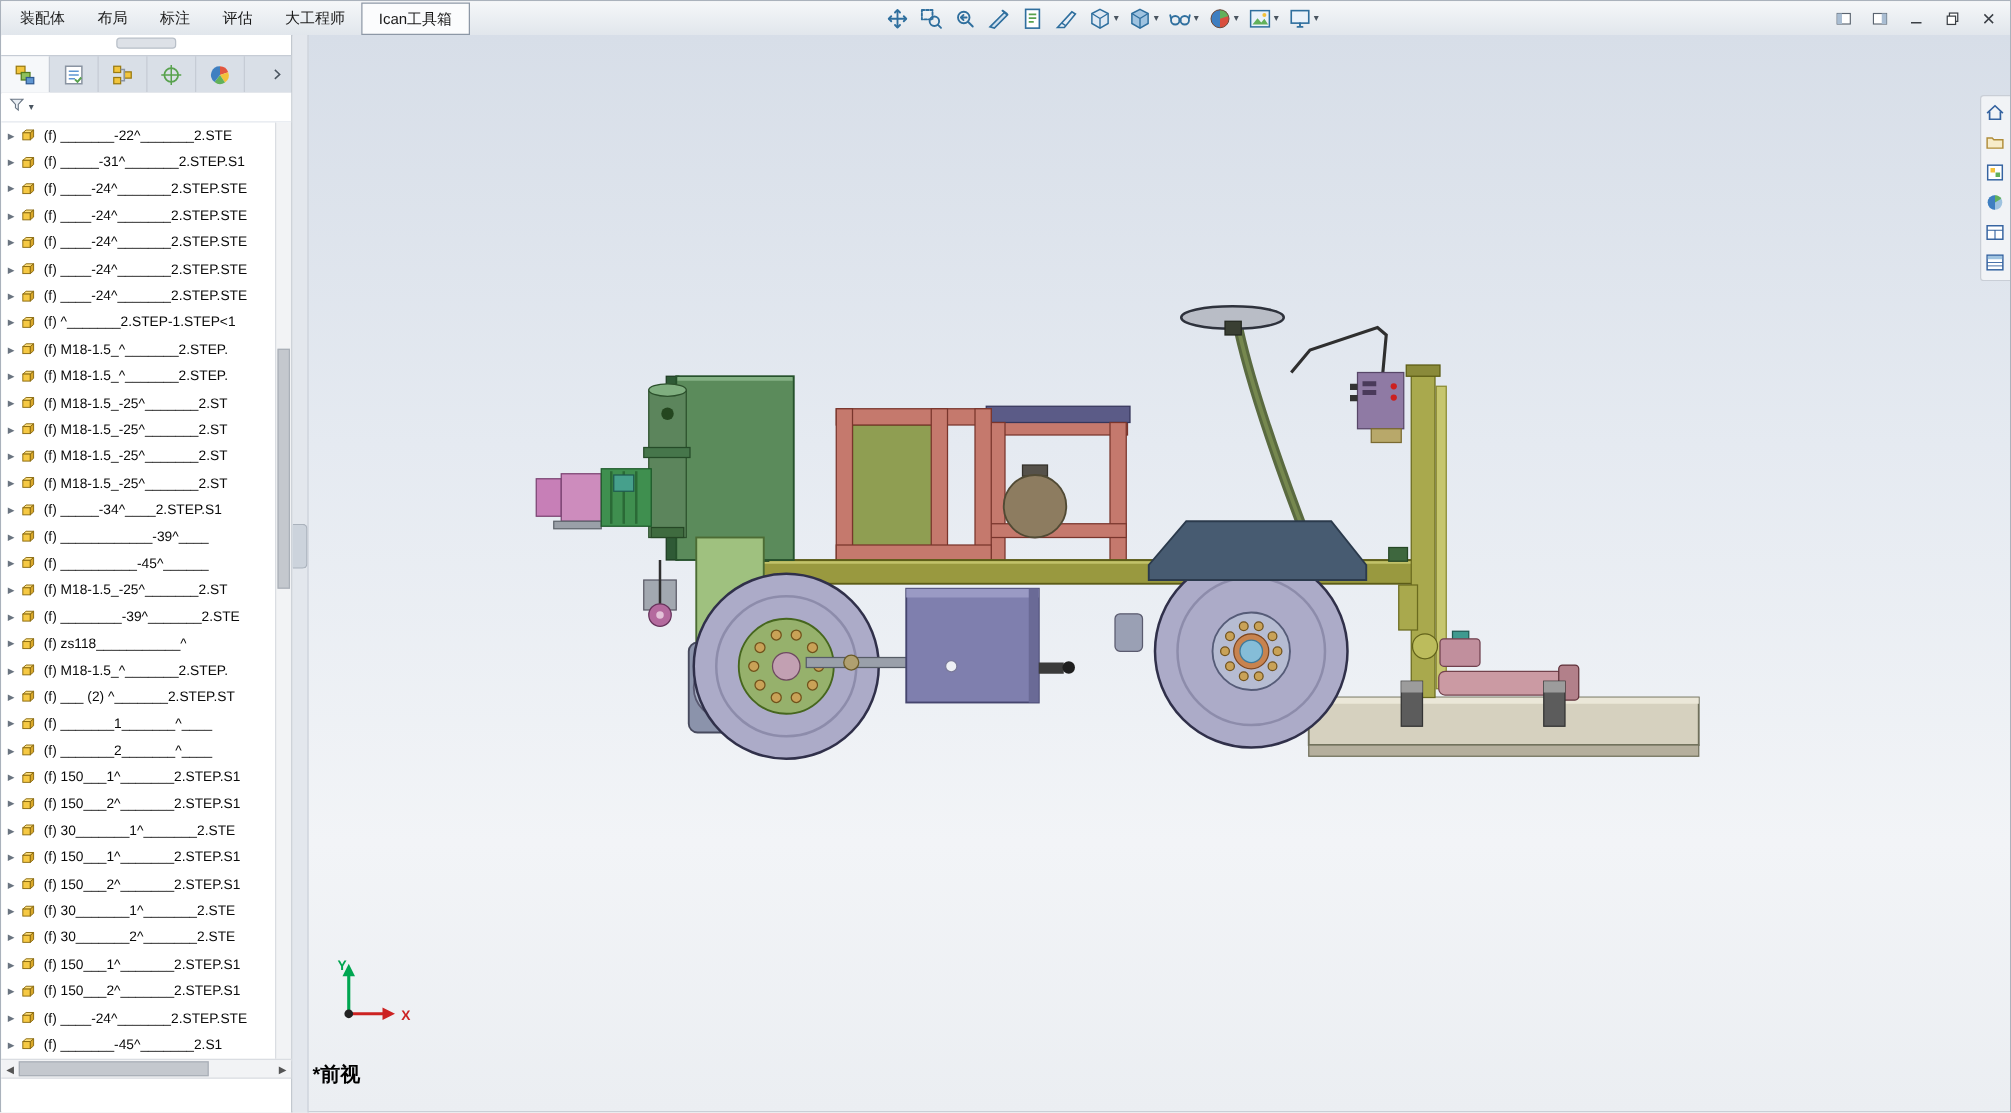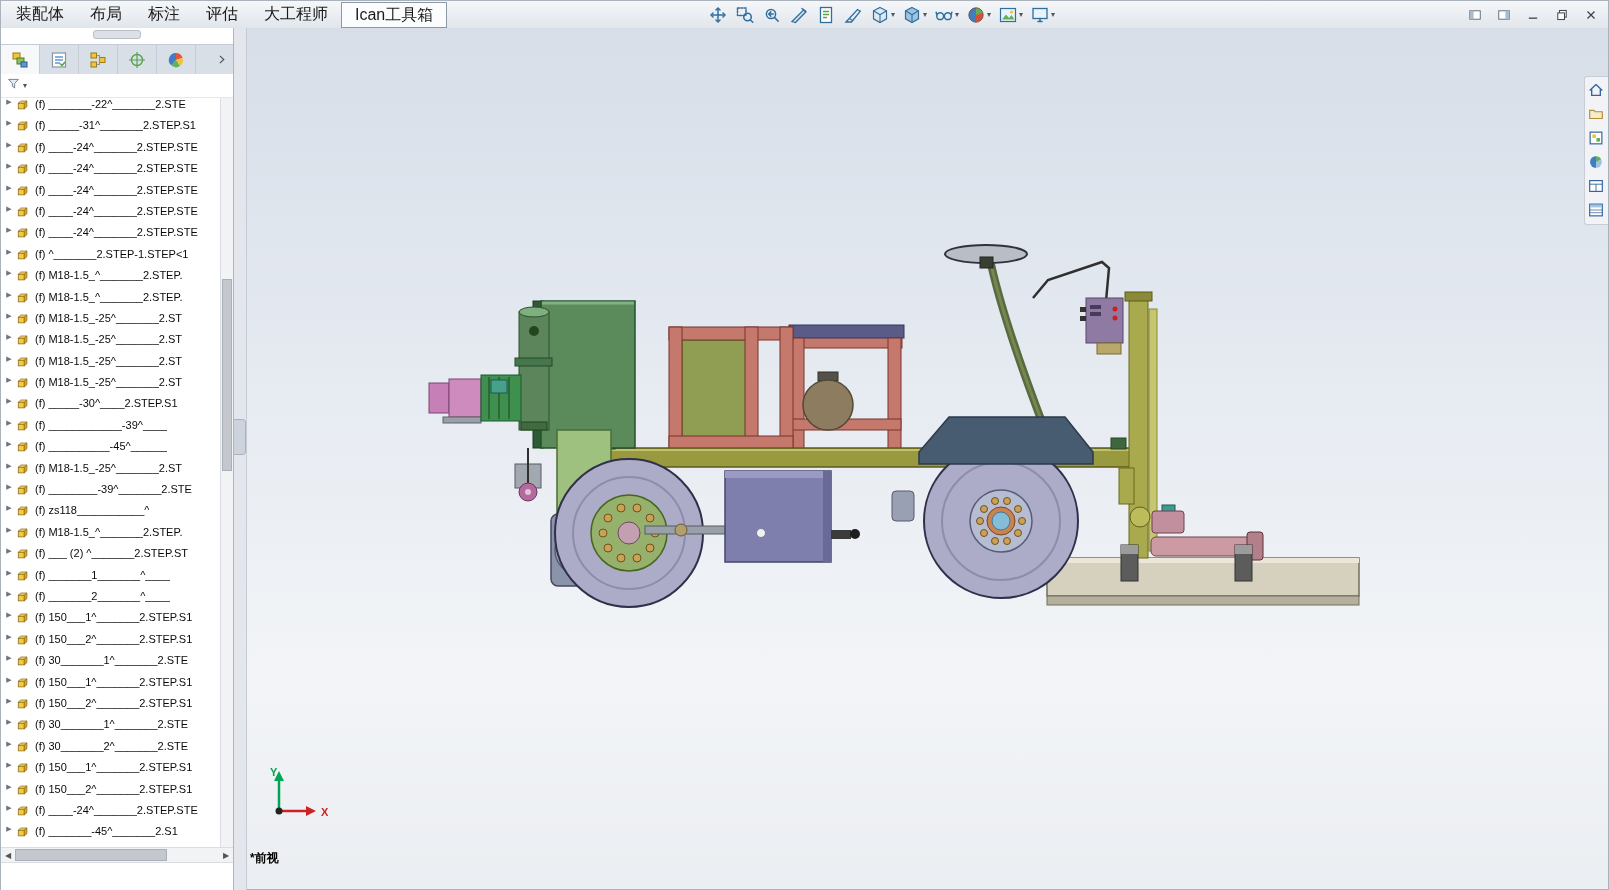--- a/index.html
+++ b/index.html
@@ -2,57 +2,57 @@
 <html><head>
 <meta charset="utf-8">
 <style>
   html,body{margin:0;padding:0}
   body{width:1609px;height:890px;overflow:hidden;font-family:"Liberation Sans",sans-serif;background:#fff}
   #app{position:relative;width:1609px;height:890px;box-sizing:border-box;border:1px solid #aab2bc;background:#fff}
 
   
   .topbar{position:absolute;top:0;left:0;right:0;height:27px;background:linear-gradient(#f5f7f9,#e1e6ec);border-bottom:1px solid #c2c9d2}
   .menu-tabs{position:absolute;left:2px;top:0;height:27px;display:flex}
-  .tab{padding:0 13px;font-size:16px;color:#1a1a1a;display:flex;align-items:center;cursor:default;white-space:nowrap}
+  .tab{padding:0 13px;font-size:12px;color:#1a1a1a;display:flex;align-items:center;cursor:default;white-space:nowrap}
   .tab.active{background:#fbfcfd;border:1px solid #8d98a6;margin:1px 0 0 0}
   .vtb{position:absolute;left:706px;top:0;height:27px;display:flex;align-items:center;gap:5px}
   .vt{display:flex;align-items:center;gap:1px;padding:1px;cursor:default}
   .vt svg{display:block}
   .caret{font-size:8px;color:#4a5560;line-height:1}
   .winctl{position:absolute;right:8px;top:0;height:27px;display:flex;align-items:center;gap:11px}
   .winbtn{width:18px;height:18px;display:flex;align-items:center;justify-content:center;cursor:default}
 
   
   .panel{position:absolute;top:27px;left:0;width:233px;height:863px;background:#fff;border-right:1px solid #aeb6c0;box-sizing:border-box}
   .collapse-pill{position:absolute;top:2px;left:50%;transform:translateX(-50%);width:46px;height:7px;background:#dde1e7;border:1px solid #b8bfc8;border-radius:3px}
   .ptabs{position:absolute;top:16px;left:0;right:0;height:29px;background:#d9dfe7;border-top:1px solid #c6ccd5;border-bottom:1px solid #b8c0ca;display:flex;align-items:stretch}
   .ptab{width:38px;display:flex;align-items:center;justify-content:center;border-right:1px solid #c6ccd5;cursor:default}
   .ptab.active{background:#f6f8fa}
   .ptab-expand{margin-left:auto;width:24px;display:flex;align-items:center;justify-content:center;cursor:default}
   .filter-row{position:absolute;top:46px;left:0;right:0;height:23px;background:#fff;border-bottom:1px solid #e4e8ee;display:flex;align-items:center;padding-left:5px;gap:2px}
   .tree{position:absolute;top:70px;left:1px;right:13px;bottom:42px;overflow:hidden}
-  .tree-row{height:21.4px;display:flex;align-items:flex-start;white-space:nowrap;cursor:default}
+  .tree-row{height:21.4px;display:flex;align-items:center;white-space:nowrap;cursor:default}
   .tw{width:14px;text-align:center;font-size:7px;color:#6a7480;flex:0 0 14px}
   .asmicon{flex:0 0 16px;display:flex;align-items:center}
   .tlabel{font-size:11px;color:#0a0a0a;margin-left:3px;overflow:hidden}
   .vscroll{position:absolute;top:70px;right:0;width:12px;bottom:42px;background:#f2f3f5;border-left:1px solid #dadde2}
   .vthumb{position:absolute;left:1px;right:1px;top:181px;height:190px;background:#c4c8ce;border:1px solid #aab0b8}
   .hscroll{position:absolute;left:0;right:0;bottom:28px;height:14px;background:#f2f3f5;border-top:1px solid #dadde2;border-bottom:1px solid #dadde2;display:flex;align-items:center}
   .harrow{width:14px;font-size:8px;color:#555;text-align:center;flex:0 0 14px}
   .htrack{flex:1;position:relative;height:100%}
   .hthumb{position:absolute;left:0;top:1px;bottom:1px;width:150px;background:#c4c8ce;border:1px solid #aab0b8}
 
   
   .splitter{position:absolute;top:27px;left:233px;width:13px;height:863px;background:#e3e7ed;border-right:1px solid #c6ccd5;box-sizing:border-box}
   .split-tab{position:absolute;top:391px;left:0;width:11px;height:34px;background:#ccd3dc;border:1px solid #aab2bc;border-left:none;border-radius:0 4px 4px 0}
 
   
   .viewport{position:absolute;top:27px;left:246px;right:0;bottom:0;background:linear-gradient(180deg,#d7dee8 0%,#e5eaf1 38%,#f2f4f7 75%,#ebeef2 100%);overflow:hidden}
   #modelSvg{position:absolute;left:0;top:0}
-  .status{position:absolute;left:3px;top:822px;font-size:12px;font-weight:bold;color:#000}
+  .status{position:absolute;left:3px;top:822px;font-size:16px;font-weight:bold;color:#000}
   .taskpane{position:absolute;top:48px;right:0;width:23px;padding:4px 0;display:flex;flex-direction:column;gap:5px;align-items:center;background:#f1f3f6;border:1px solid #c9ced6;border-right:none;border-radius:3px 0 0 3px}
   .tp-item{width:19px;height:19px;cursor:default}
   .tp-item svg{display:block}
 </style>
 </head>
 <body>
 
 <div id="app">
 
   <div class="topbar">
@@ -391,21 +391,21 @@
         </div>
         <div class="tree-row">
           <span class="tw">▶</span>
           <span class="asmicon">
             <svg viewBox="0 0 20 20" width="15" height="15">
               <path d="M3 7l3.5-3h8L11 7z" fill="#ffe07a" stroke="#8a6a10"></path>
               <rect x="3" y="7" width="8" height="7.5" fill="#f6c944" stroke="#8a6a10"></rect>
               <path d="M11 14.5V7l3.5-3v7.5z" fill="#d9a82a" stroke="#8a6a10"></path>
             </svg>
           </span>
-          <span class="tlabel">(f) _____-30^____2.STEP.S1</span>
+          <span class="tlabel">(f) _____-34^____2.STEP.S1</span>
         </div>
         <div class="tree-row">
           <span class="tw">▶</span>
           <span class="asmicon">
             <svg viewBox="0 0 20 20" width="15" height="15">
               <path d="M3 7l3.5-3h8L11 7z" fill="#ffe07a" stroke="#8a6a10"></path>
               <rect x="3" y="7" width="8" height="7.5" fill="#f6c944" stroke="#8a6a10"></rect>
               <path d="M11 14.5V7l3.5-3v7.5z" fill="#d9a82a" stroke="#8a6a10"></path>
             </svg>
           </span>

